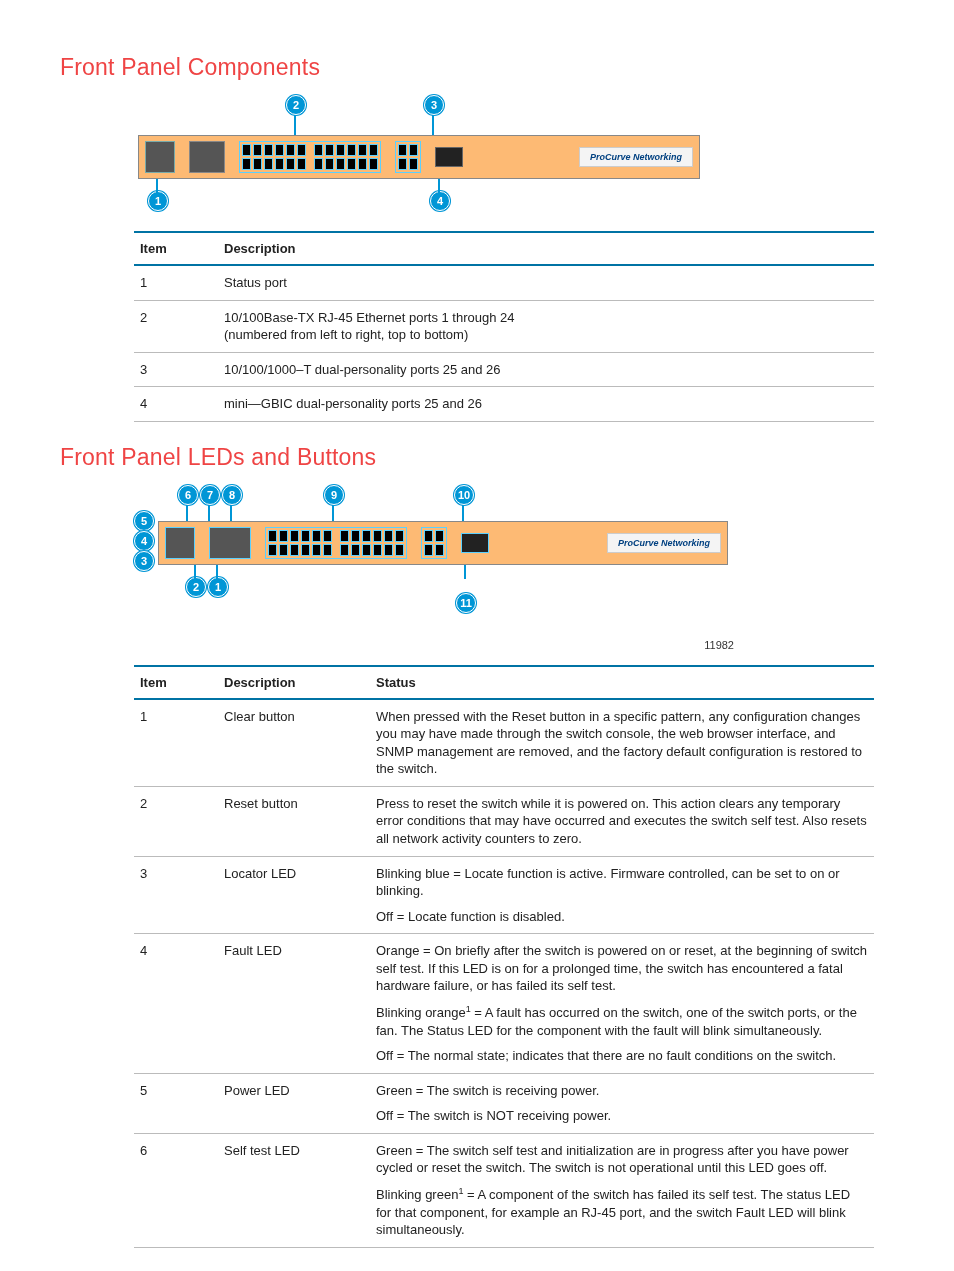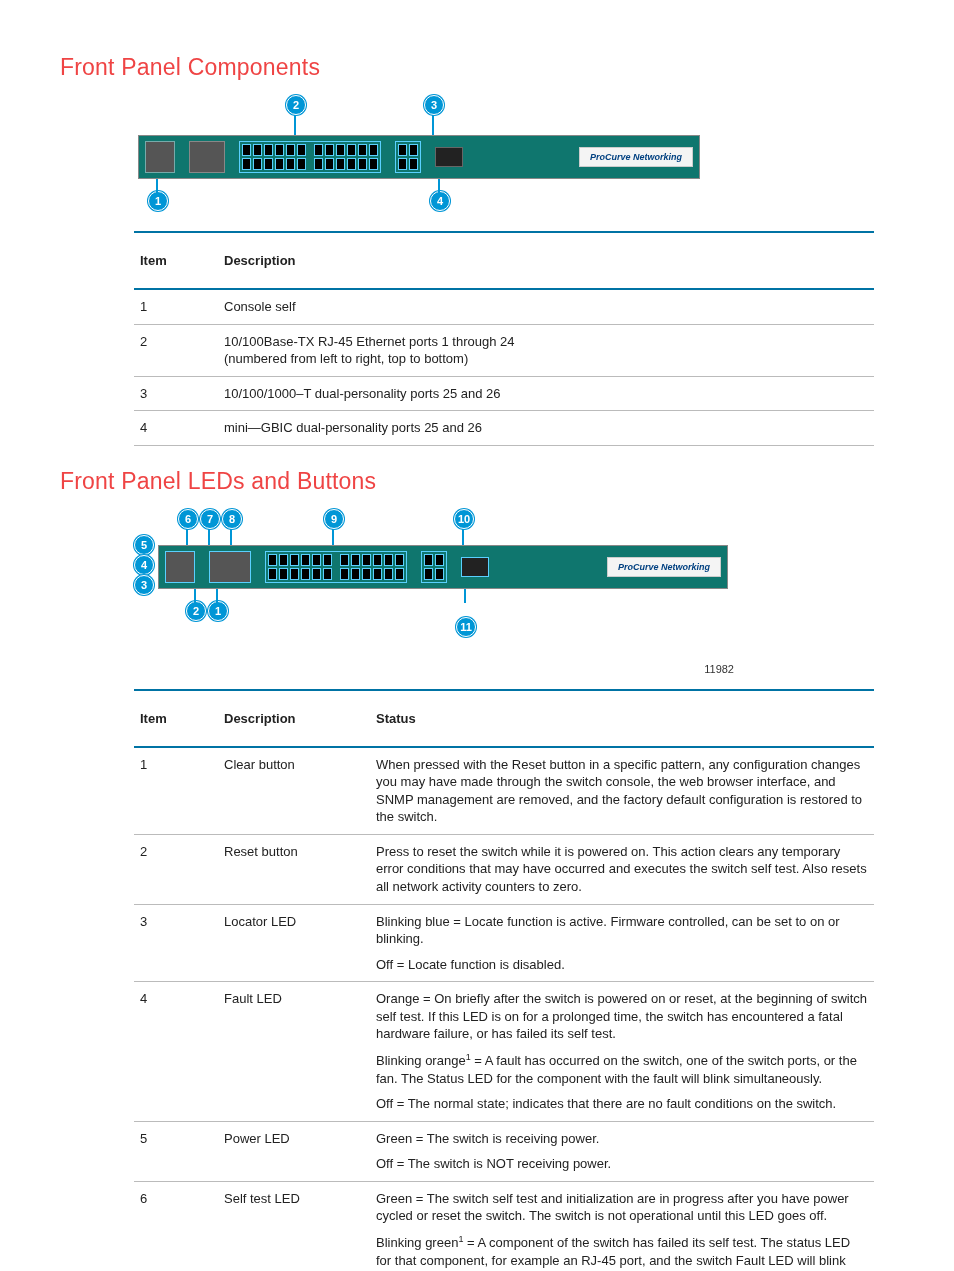--- a/index.html
+++ b/index.html
@@ -16,21 +16,21 @@
     font-weight: normal;
     font-size: 23px;
     margin: 0 0 14px 0;
     letter-spacing: 0.2px;
   }
   .figure-container {
     margin-left: 74px;
     margin-bottom: 6px;
   }
   .switch-body {
-    background: #0f766e;
+    background: #fdba74;
     height: 42px;
     border: 1px solid #888;
     display: flex;
     align-items: center;
     padding: 0 6px;
     gap: 14px;
   }
   .swatch-left {
     background: #555;
     width: 28px;
@@ -97,21 +97,21 @@
     margin-bottom: 22px;
     font-size: 13px;
   }
   thead tr {
     border-top: 2px solid #0073a4;
     border-bottom: 2px solid #0073a4;
   }
   th {
     text-align: left;
     font-weight: bold;
-    padding: 20px 6px;
+    padding: 8px 6px;
   }
   tbody td {
     border-top: 1px solid #bbb;
     padding: 8px 6px;
     vertical-align: top;
     line-height: 1.35;
   }
   tbody tr:last-child td {
     border-bottom: 1px solid #bbb;
   }
@@ -220,21 +220,21 @@
 <table>
   <thead>
     <tr>
       <th class="col-item">Item</th>
       <th class="col-desc1">Description</th>
     </tr>
   </thead>
   <tbody id="table1-body">
       <tr>
         <td>1</td>
-        <td style="white-space: pre-line;">Console self</td>
+        <td style="white-space: pre-line;">Status port</td>
       </tr>
       <tr>
         <td>2</td>
         <td style="white-space: pre-line;">10/100Base-TX RJ-45 Ethernet ports 1 through 24
 (numbered from left to right, top to bottom)</td>
       </tr>
       <tr>
         <td>3</td>
         <td style="white-space: pre-line;">10/100/1000–T dual-personality ports 25 and 26</td>
       </tr>

